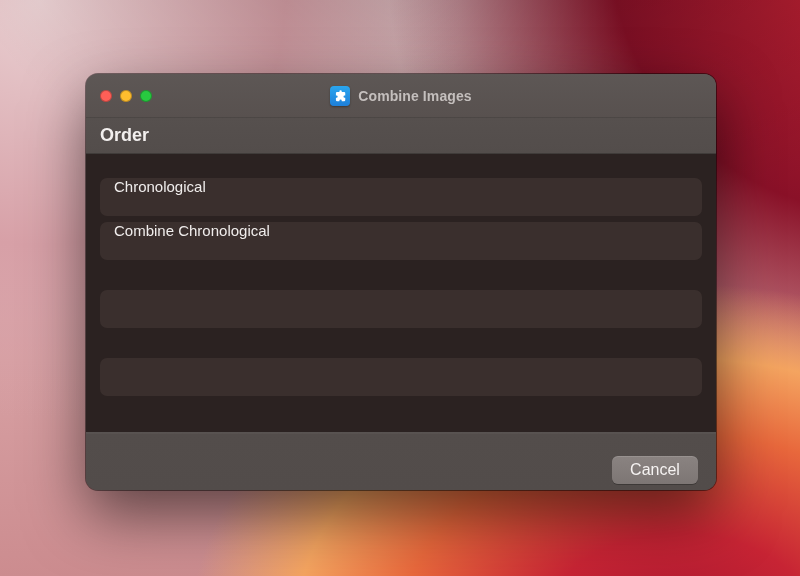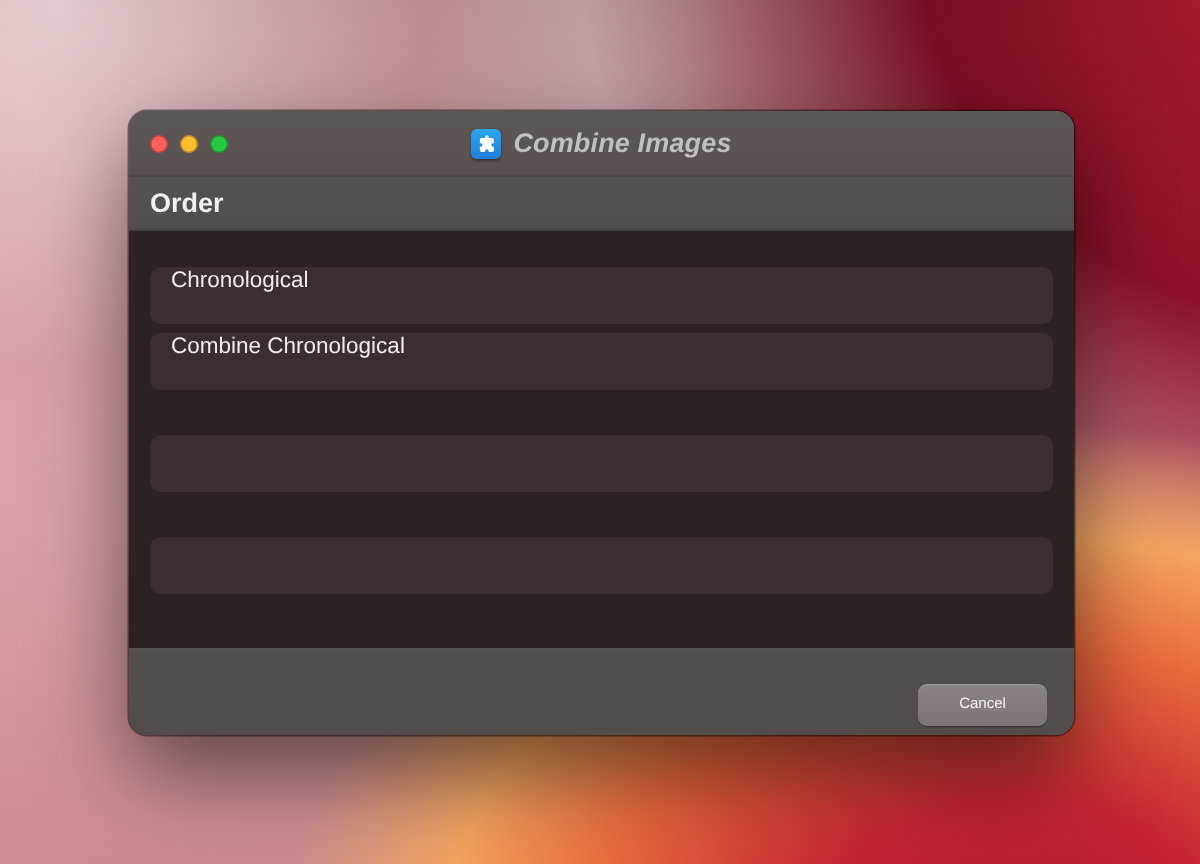--- a/index.html
+++ b/index.html
@@ -45,21 +45,21 @@
       display:flex; align-items:center; justify-content:center; gap:8px;
       pointer-events:none;
     }
     .app-icon {
       width:20px; height:20px; border-radius:4px;
       background:linear-gradient(#2aa6ef,#1e7fd9);
       display:flex; align-items:center; justify-content:center;
       box-shadow:0 1px 2px rgba(0,0,0,0.35);
     }
     .app-icon svg { display:block; }
-    .title-text { font-size:18px; font-weight:600; color:#c4bfbd; letter-spacing:0.1px;font-style:italic;}
+    .title-text { font-size:14px; font-weight:600; color:#c4bfbd; letter-spacing:0.1px;}
 
     .header-row {
       height:36px; flex:0 0 36px;
       display:flex; align-items:center;
       padding:0 14px;
       background:linear-gradient(#56504e,#534d4b);
       border-bottom:1px solid rgba(0,0,0,0.25);
     }
     .header-label { color:#f2efee; font-size:18px; font-weight:700; }
 
@@ -90,21 +90,21 @@
       border-top:1px solid rgba(255,255,255,0.04);
       box-shadow:inset 0 1px 0 rgba(255,255,255,0.03);
     }
     .btn {
       height:28px; min-width:86px;
       padding:0 16px;
       border-radius:6px;
       border:none;
       background:linear-gradient(#7d7674,#726b69);
       color:#f6f3f2;
-      font-size:10px;
+      font-size:16px;
       font-weight:500;
       font-family:inherit;
       box-shadow:0 1px 0 rgba(0,0,0,0.25), inset 0 1px 0 rgba(255,255,255,0.12);
       cursor:pointer;
       margin-top:16px;
     }
     .btn.cancel { background:linear-gradient(#8a8381,#7d7674); }
   </style>
 </head>
 <body>

